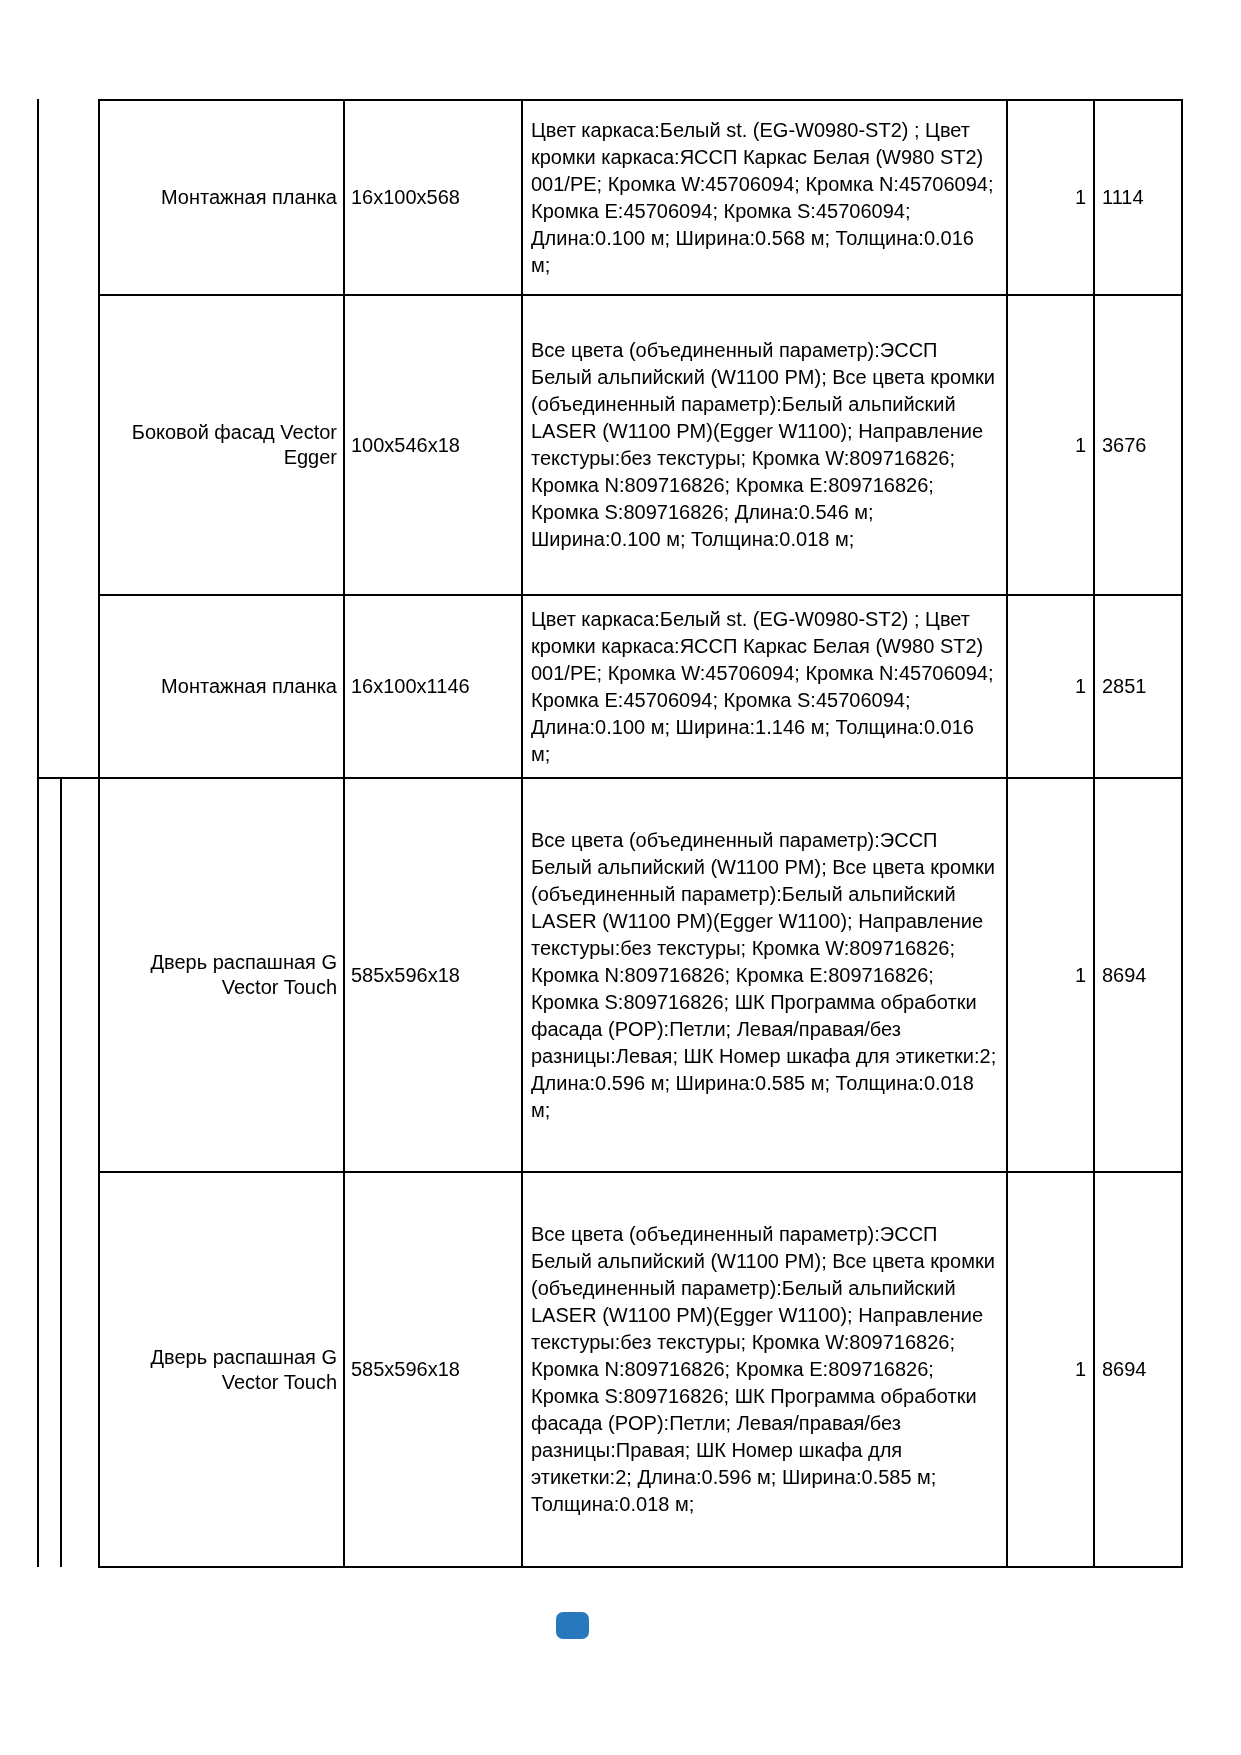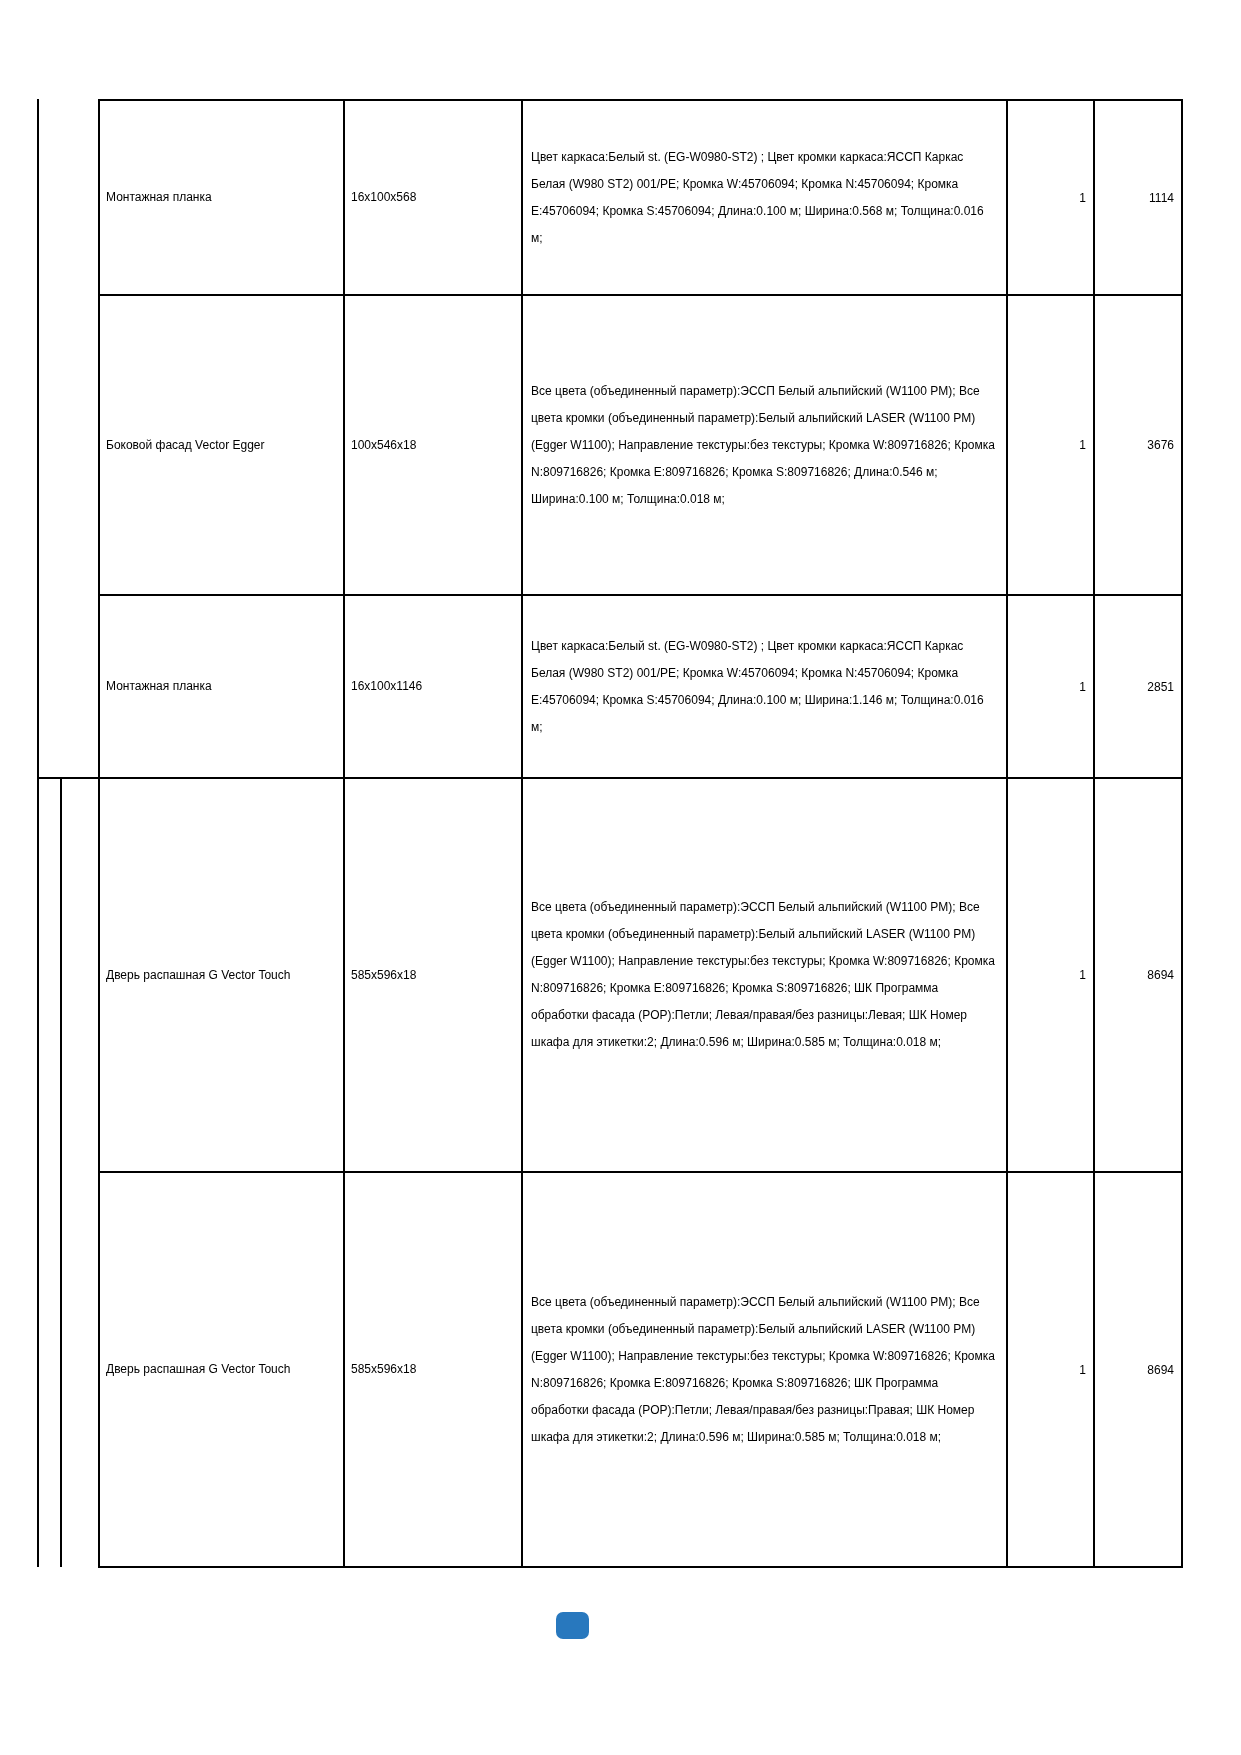--- a/index.html
+++ b/index.html
@@ -19,40 +19,40 @@
 
   table.spec{
     position:absolute;left:98px;top:99px;
     width:1085px;
     border-collapse:collapse;
     table-layout:fixed;
   }
   table.spec td{
     border:2px solid #000;
     vertical-align:middle;
-    font-size:12px;
+    font-size:20px;
     overflow:hidden;
   }
   col.w-name{width:245px;}
   col.w-size{width:178px;}
   col.w-desc{width:485px;}
   col.w-qty{width:87px;}
   col.w-price{width:88px;}
 
   tr.r0{height:195px;}
   tr.r1{height:300px;}
   tr.r2{height:183px;}
   tr.r3{height:394px;}
   tr.r4{height:395px;}
 
-  td.c-name{padding:4px 6px;line-height:25px;text-align:left;}
+  td.c-name{padding:4px 6px;line-height:25px;text-align:right;}
   td.c-size{padding:4px 6px;line-height:25px;text-align:left;margin-left:32px;}
   td.c-desc{padding:6px 8px;line-height:27px;text-align:left;}
   td.c-qty{padding:4px 7px;text-align:right;}
-  td.c-price{padding:16px 7px;text-align:right;}
+  td.c-price{padding:16px 7px;}
 
   
   .blue-marker{
     position:absolute;left:556px;top:1612px;
     width:33px;height:27px;border-radius:7px;
     background:#2878be;
   }
 </style>
 </head>
 <body>

